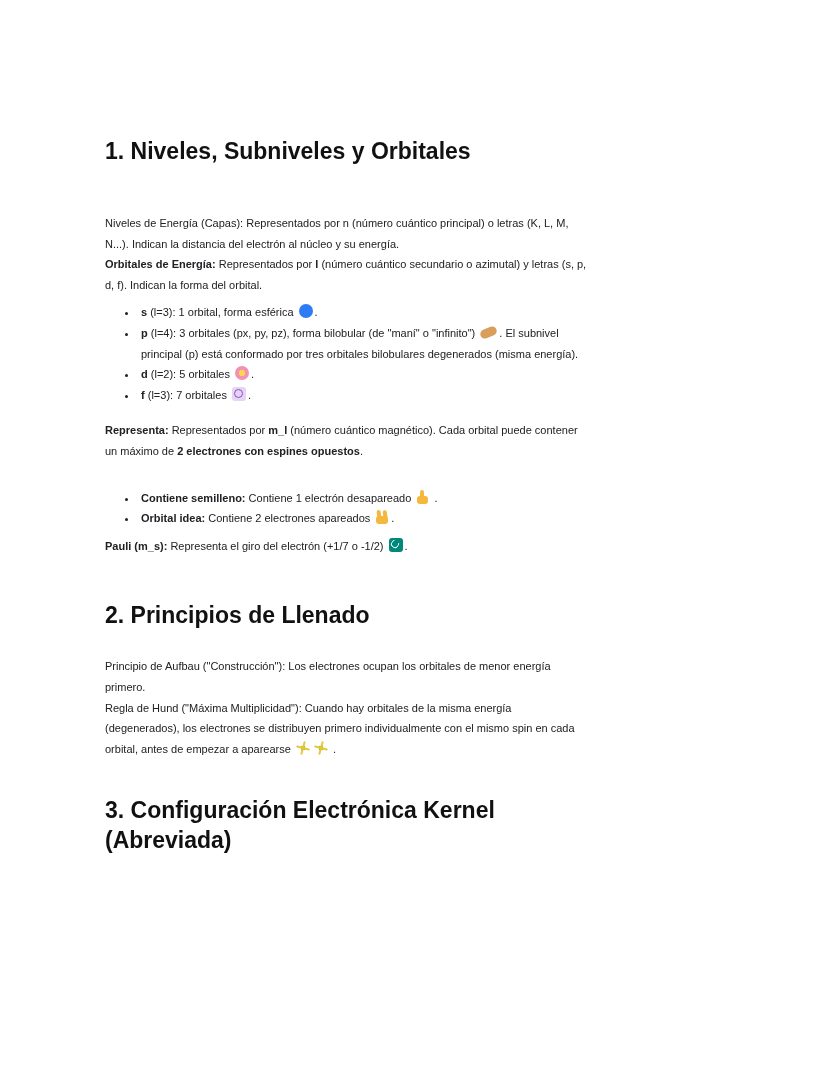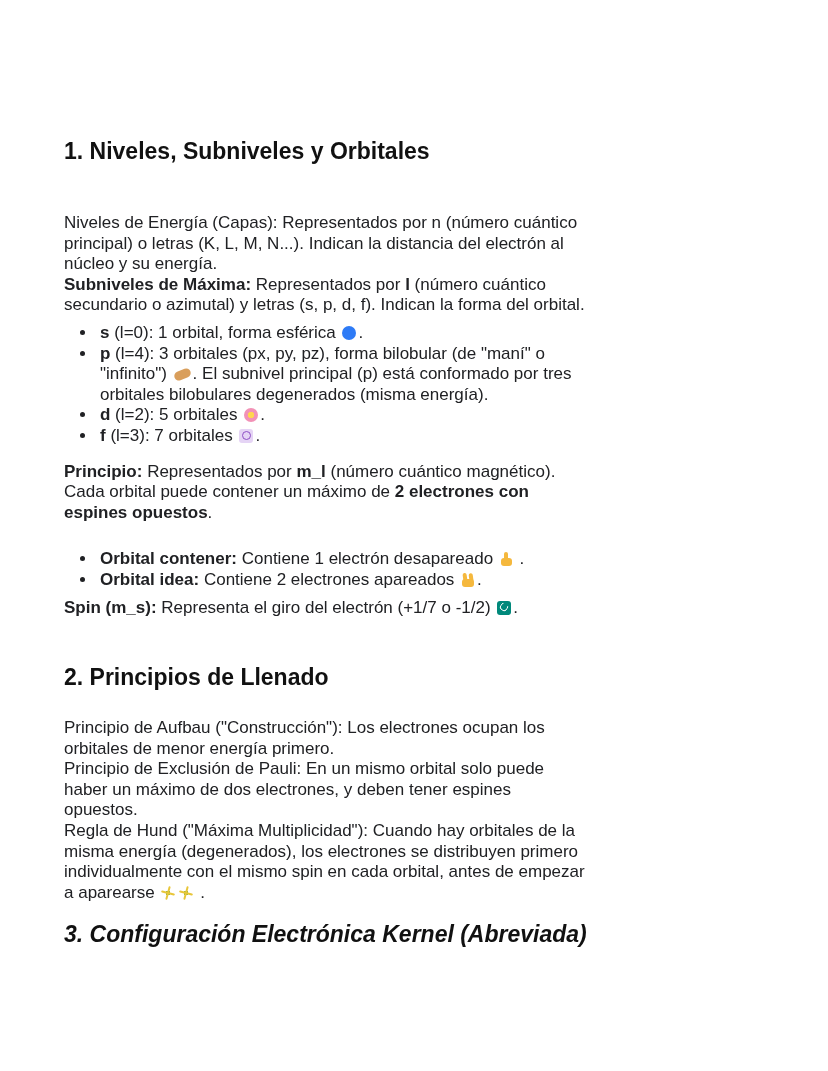--- a/index.html
+++ b/index.html
@@ -1,25 +1,25 @@
 <!DOCTYPE html>
 <html><head>
 <meta charset="utf-8">
 <style>
   html,body{margin:0;padding:0;}
   body{
     width:828px;height:1071px;background:#ffffff;overflow:hidden;
     font-family:"Liberation Sans",sans-serif;color:#202124;
   }
-  .page{box-sizing:border-box;width:684px;height:1071px;padding:136px 96px 0 64px;}
+  .page{box-sizing:border-box;width:684px;height:1071px;padding:136px 96px 0 105px;}
   .h{font-size:23px;line-height:30px;font-weight:700;color:#111111;margin:0;font-family:"Liberation Sans",sans-serif;}
   .h-1{margin-bottom:47px;}
   .h-2{margin-top:44px;margin-bottom:26px;}
-  .h-3{margin-top:16px;font-style:italic;}
-  .body-block{font-size:17px;line-height:20.6px;}
+  .h-3{margin-top:36px;}
+  .body-block{font-size:11px;line-height:20.6px;}
   p.para{margin:0;}
   #p2{margin-top:15px;}
   #p3{margin-top:7px;}
   ul.blist{margin:7px 0 0 0;padding-left:33px;list-style-type:disc;}
   #list2{margin-top:26px;}
   ul.blist li{margin:0;padding-left:3px;}
   .b{font-weight:700;}
 
   
   .ico{display:inline-block;position:relative;vertical-align:-2px;margin:0 2px;}
@@ -47,42 +47,41 @@
 </style>
 </head>
 <body>
 
 <div class="page">
 
   <h2 class="h h-1">1. Niveles, Subniveles y Orbitales</h2>
 
   <div class="body-block">
     <p class="para"><span>Niveles de Energía (Capas): Representados por n (número cuántico principal) o letras (K, L, M, N...). Indican la distancia del electrón al núcleo y su energía.</span></p>
-    <p class="para"><span class="b">Subniveles de Máxima:</span><span> Representados por </span><span class="b">l</span><span> (número cuántico secundario o azimutal) y letras (s, p, d, f). Indican la forma del orbital.</span></p>
+    <p class="para"><span class="b">Orbitales de Energía:</span><span> Representados por </span><span class="b">l</span><span> (número cuántico secundario o azimutal) y letras (s, p, d, f). Indican la forma del orbital.</span></p>
 
     <ul class="blist" id="list1">
-      <li><span class="b">s</span><span> (l=0): 1 orbital, forma esférica </span><span class="ico blue-circle-emoji"></span><span>.</span></li>
+      <li><span class="b">s</span><span> (l=3): 1 orbital, forma esférica </span><span class="ico blue-circle-emoji"></span><span>.</span></li>
       <li><span class="b">p</span><span> (l=4): 3 orbitales (px, py, pz), forma bilobular (de "maní" o "infinito") </span><span class="ico peanut-emoji"></span><span>. El subnivel principal (p) está conformado por tres orbitales bilobulares degenerados (misma energía).</span></li>
       <li><span class="b">d</span><span> (l=2): 5 orbitales </span><span class="ico cherry-blossom-emoji"></span><span>.</span></li>
       <li><span class="b">f</span><span> (l=3): 7 orbitales </span><span class="ico atom-symbol-emoji"></span><span>.</span></li>
     </ul>
 
-    <p class="para" id="p2"><span class="b">Principio:</span><span> Representados por </span><span class="b">m_l</span><span> (número cuántico magnético). Cada orbital puede contener un máximo de </span><span class="b">2 electrones con espines opuestos</span><span>.</span></p>
+    <p class="para" id="p2"><span class="b">Representa:</span><span> Representados por </span><span class="b">m_l</span><span> (número cuántico magnético). Cada orbital puede contener un máximo de </span><span class="b">2 electrones con espines opuestos</span><span>.</span></p>
 
     <ul class="blist" id="list2">
-      <li><span class="b">Orbital contener:</span><span> Contiene 1 electrón desapareado </span><span class="ico index-finger-emoji"></span><span> .</span></li>
+      <li><span class="b">Contiene semilleno:</span><span> Contiene 1 electrón desapareado </span><span class="ico index-finger-emoji"></span><span> .</span></li>
       <li><span class="b">Orbital idea:</span><span> Contiene 2 electrones apareados </span><span class="ico victory-hand-emoji"></span><span>.</span></li>
     </ul>
 
-    <p class="para" id="p3"><span class="b">Spin (m_s):</span><span> Representa el giro del electrón (+1/7 o -1/2) </span><span class="ico arrows-counterclockwise-emoji"></span><span>.</span></p>
+    <p class="para" id="p3"><span class="b">Pauli (m_s):</span><span> Representa el giro del electrón (+1/7 o -1/2) </span><span class="ico arrows-counterclockwise-emoji"></span><span>.</span></p>
   </div>
 
   <h2 class="h h-2">2. Principios de Llenado</h2>
 
   <div class="body-block">
     <p class="para"><span>Principio de Aufbau ("Construcción"): Los electrones ocupan los orbitales de menor energía primero.</span></p>
-    <p class="para"><span>Principio de Exclusión de Pauli: En un mismo orbital solo puede haber un máximo de dos electrones, y deben tener espines opuestos.</span></p>
     <p class="para"><span>Regla de Hund ("Máxima Multiplicidad"): Cuando hay orbitales de la misma energía (degenerados), los electrones se distribuyen primero individualmente con el mismo spin en cada orbital, antes de empezar a aparearse </span><span class="ico sparkler-emoji"></span><span class="ico sparkler-emoji"></span><span> .</span></p>
   </div>
 
   <h2 class="h h-3">3. Configuración Electrónica Kernel (Abreviada)</h2>
 
 </div>
 
 </body></html>

